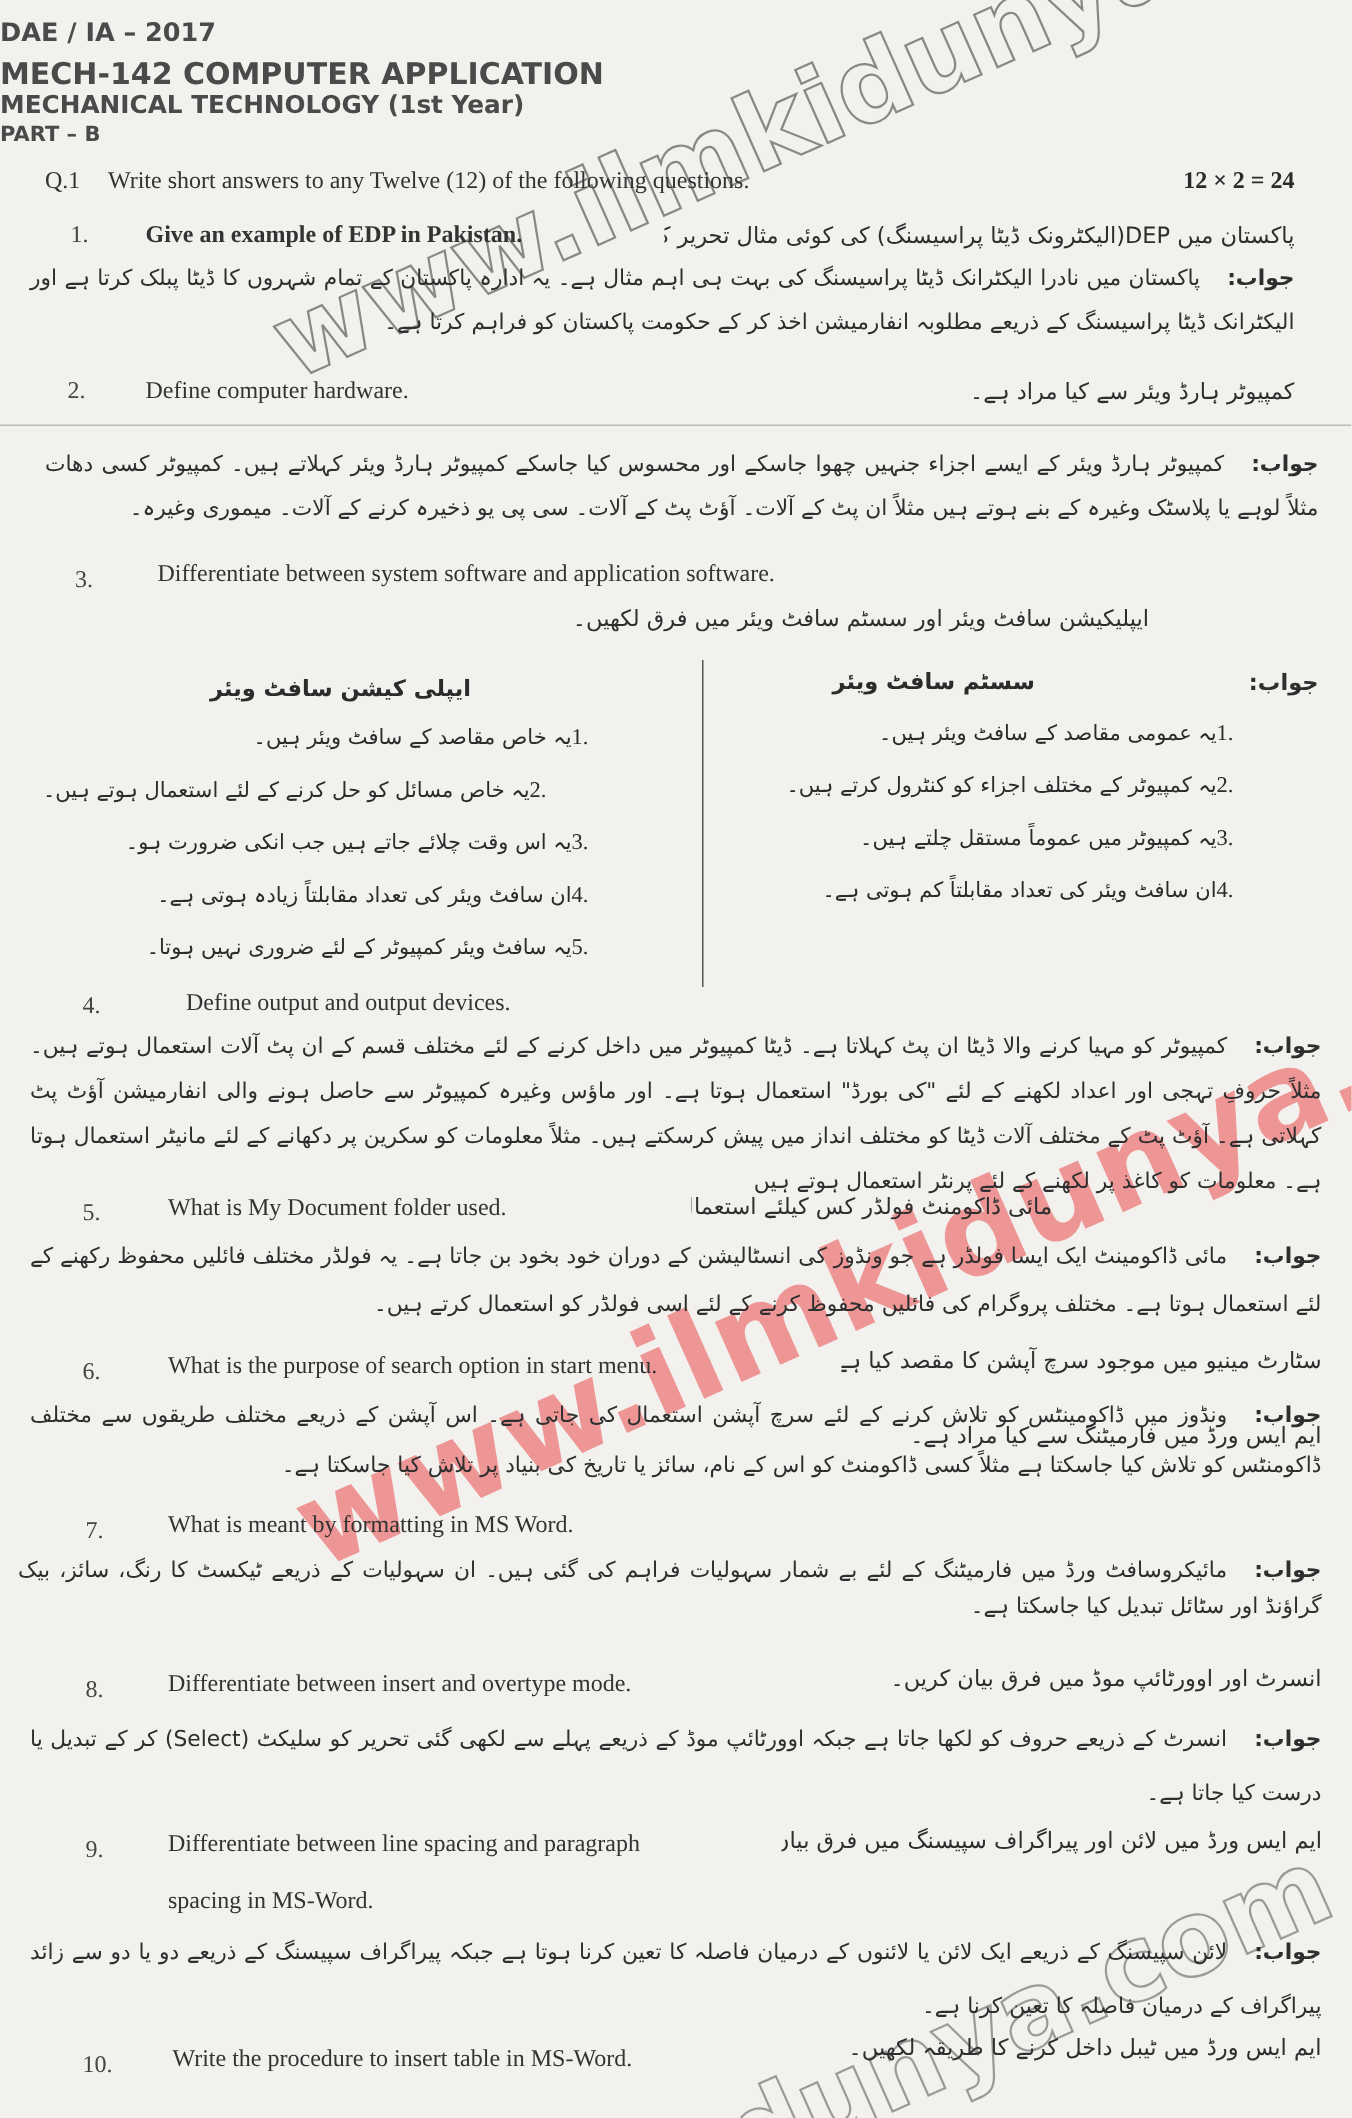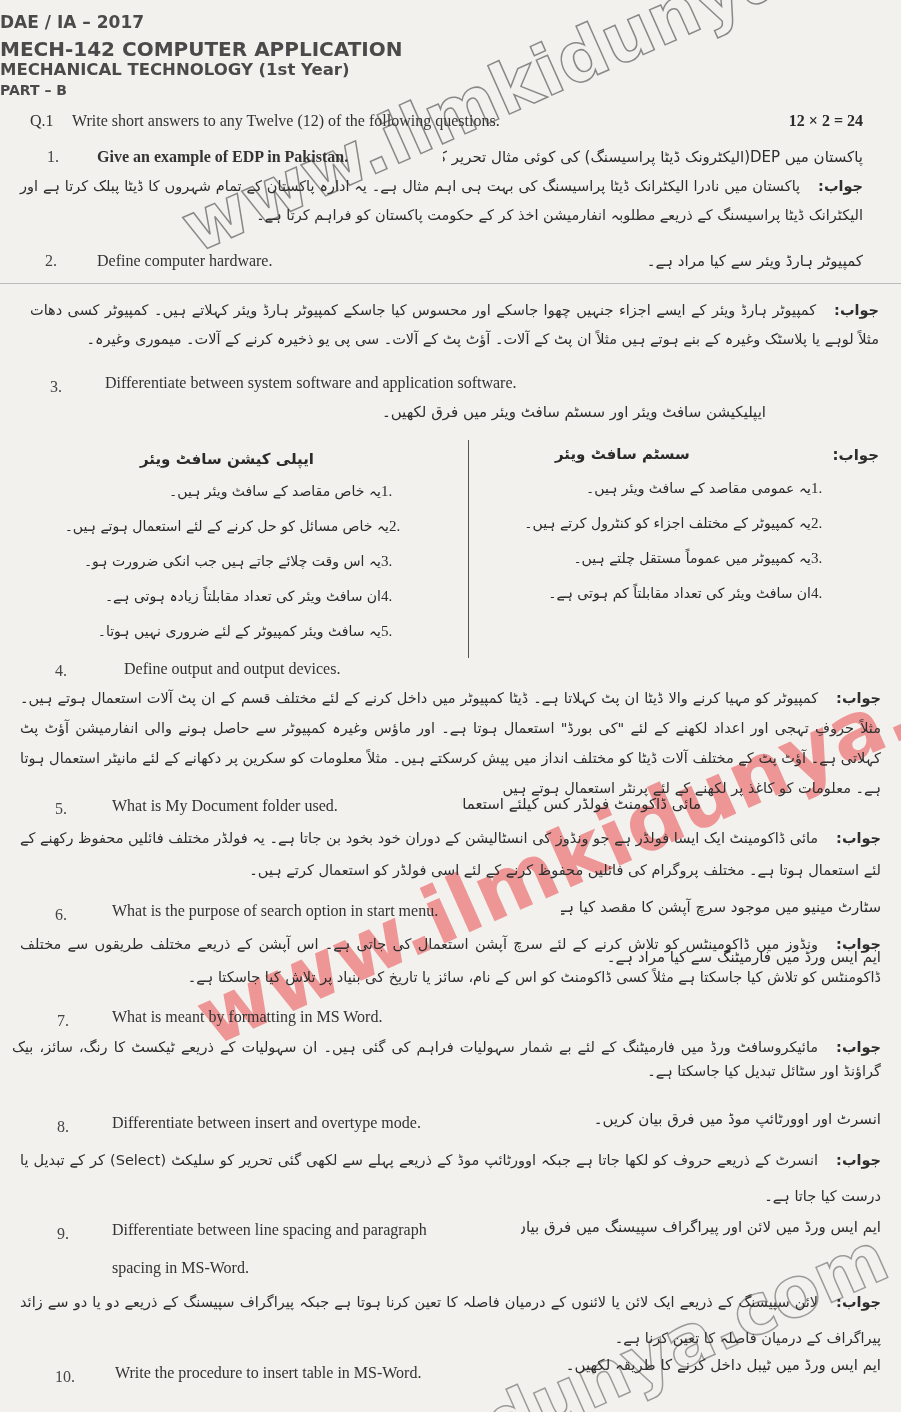--- a/index.html
+++ b/index.html
@@ -71,21 +71,21 @@
   <div class="colhead" style="left:555px;top:445px;">سسٹم سافٹ ویئر</div>
   <div class="colhead" style="left:140px;top:450px;">ایپلی کیشن سافٹ ویئر</div>
   <div class="col-line"></div>
 
   <div class="row" style="right:50px;top:480px;"><span class="n">1.</span><span>یہ عمومی مقاصد کے سافٹ ویئر ہیں۔</span></div>
   <div class="row" style="right:50px;top:515px;"><span class="n">2.</span><span>یہ کمپیوٹر کے مختلف اجزاء کو کنٹرول کرتے ہیں۔</span></div>
   <div class="row" style="right:50px;top:550px;"><span class="n">3.</span><span>یہ کمپیوٹر میں عموماً مستقل چلتے ہیں۔</span></div>
   <div class="row" style="right:50px;top:585px;"><span class="n">4.</span><span>ان سافٹ ویئر کی تعداد مقابلتاً کم ہوتی ہے۔</span></div>
 
   <div class="row" style="right:480px;top:483px;"><span class="n">1.</span><span>یہ خاص مقاصد کے سافٹ ویئر ہیں۔</span></div>
-  <div class="row" style="right:472px;top:518px;"><span class="n">2.</span><span>یہ خاص مسائل کو حل کرنے کے لئے استعمال ہوتے ہیں۔</span></div>
+  <div class="row" style="right:508px;top:518px;"><span class="n">2.</span><span>یہ خاص مسائل کو حل کرنے کے لئے استعمال ہوتے ہیں۔</span></div>
   <div class="row" style="right:480px;top:553px;"><span class="n">3.</span><span>یہ اس وقت چلائے جاتے ہیں جب انکی ضرورت ہو۔</span></div>
   <div class="row" style="right:480px;top:588px;"><span class="n">4.</span><span>ان سافٹ ویئر کی تعداد مقابلتاً زیادہ ہوتی ہے۔</span></div>
   <div class="row" style="right:480px;top:623px;"><span class="n">5.</span><span>یہ سافٹ ویئر کمپیوٹر کے لئے ضروری نہیں ہوتا۔</span></div>
 
   <div class="num" style="left:55px;top:662px;">4.</div>
   <div class="en" style="left:124px;top:660px;text-align:center;">Define output and output devices.</div>
   <div class="urblock" style="right:20px;left:20px;top:683px;line-height:30px;"><span class="lbl">جواب:</span><span>کمپیوٹر کو مہیا کرنے والا ڈیٹا ان پٹ کہلاتا ہے۔ ڈیٹا کمپیوٹر میں داخل کرنے کے لئے مختلف قسم کے ان پٹ آلات استعمال ہوتے ہیں۔ مثلاً حروفِ تہجی اور اعداد لکھنے کے لئے "کی بورڈ" استعمال ہوتا ہے۔ اور ماؤس وغیرہ کمپیوٹر سے حاصل ہونے والی انفارمیشن آؤٹ پٹ کہلاتی ہے۔ آؤٹ پٹ کے مختلف آلات ڈیٹا کو مختلف انداز میں پیش کرسکتے ہیں۔ مثلاً معلومات کو سکرین پر دکھانے کے لئے مانیٹر استعمال ہوتا ہے۔ معلومات کو کاغذ پر لکھنے کے لئے پرنٹر استعمال ہوتے ہیں</span></div>
 
   <div class="num" style="left:55px;top:800px;">5.</div>
   <div class="en" style="left:112px;top:797px;">What is My Document folder used.</div>

